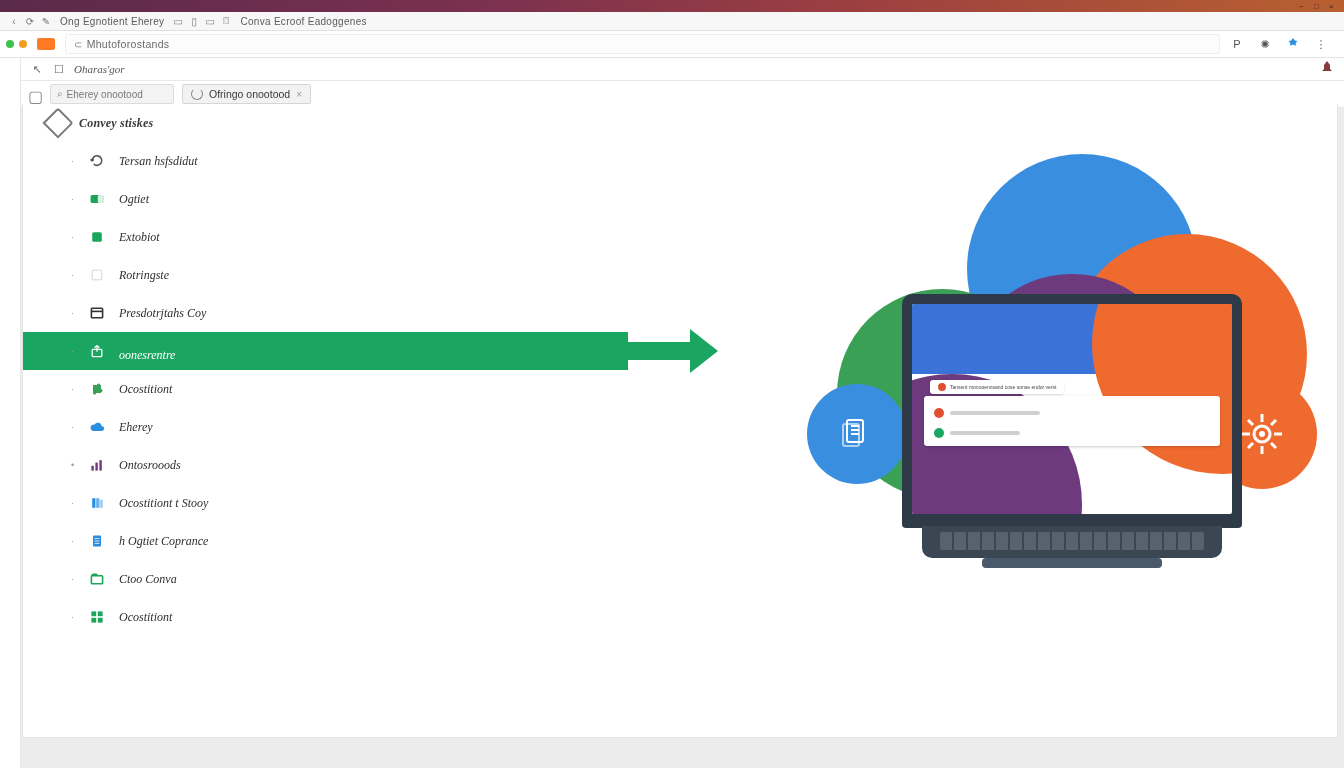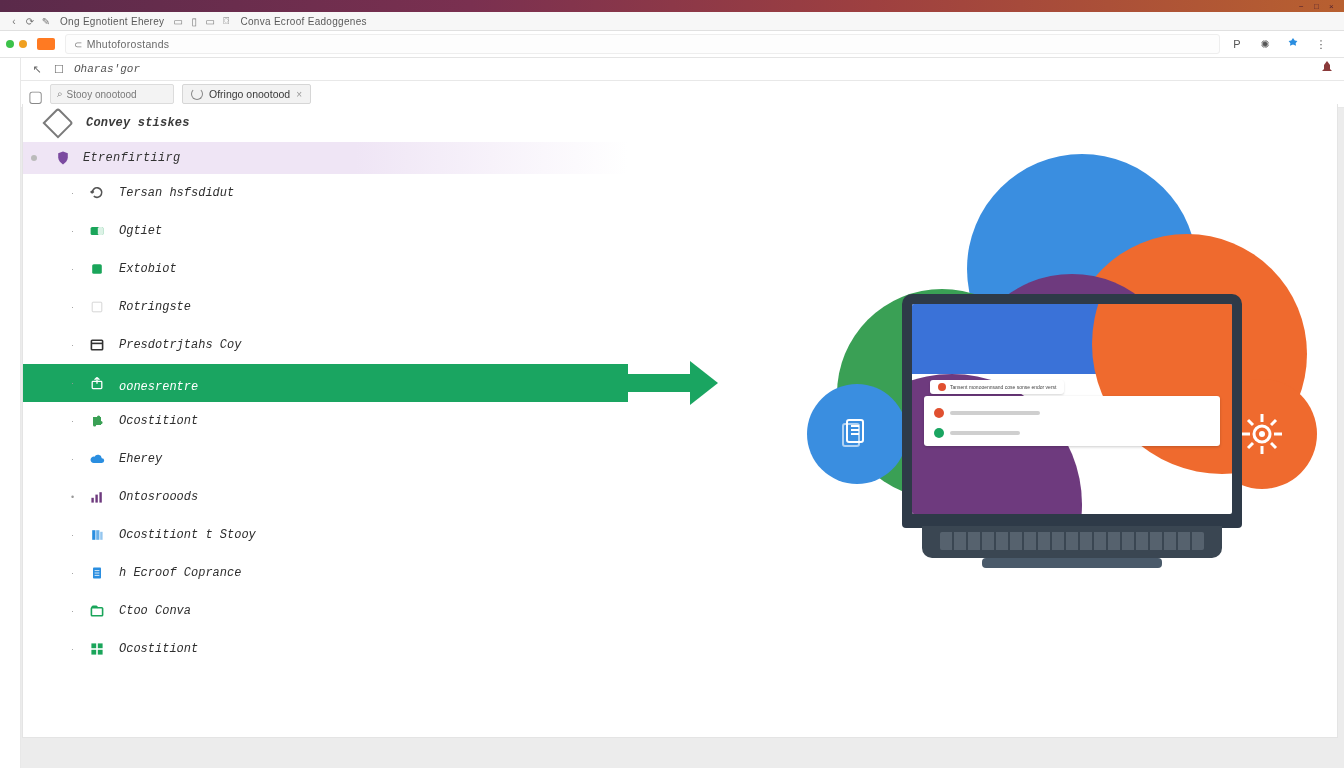--- a/index.html
+++ b/index.html
@@ -30,36 +30,36 @@
   .crumb-row{height:26px;background:#fff;border-bottom:1px solid #e8e8e8;display:flex;align-items:center;gap:8px;padding-left:28px;}
   .crumb-ic{width:14px;height:14px;color:#888;}
   .search-box{height:18px;border:1px solid #dcdcdc;background:#f3f3f3;border-radius:2px;padding:0 6px;font-size:10px;color:#7a7a7a;display:flex;align-items:center;width:110px;}
   .crumb-pill{height:18px;border:1px solid #d6d6d6;background:#f2f2f2;border-radius:2px;display:flex;align-items:center;gap:6px;padding:0 8px;font-size:10.5px;color:#3a3a3a;}
   .crumb-pill .ref{width:10px;height:10px;border-radius:50%;border:1.5px solid #888;border-top-color:transparent;}
   .crumb-pill .x{color:#999;font-size:10px;}
   
   .workspace{position:absolute;left:22px;top:104px;right:6px;bottom:30px;background:#fff;border:1px solid #e4e4e4;border-top:none;}
   
   .sidebar{position:absolute;left:0;top:0;bottom:0;width:605px;}
-  .section-header{display:flex;align-items:center;gap:17px;padding:8px 24px;font-size:12px;color:#3a3a3a;font-weight:600;letter-spacing:.2px;}
+  .section-header{display:flex;align-items:center;gap:10px;padding:8px 24px;font-size:12px;color:#3a3a3a;font-weight:600;letter-spacing:.2px;}
   .section-header .shape{width:18px;height:18px;border:2px solid #7a7a7a;border-radius:3px 3px 0 0;transform:rotate(45deg);}
   .cat-row{display:flex;align-items:center;gap:10px;height:32px;padding-left:30px;position:relative;}
   .cat-row .bullet{position:absolute;left:8px;width:6px;height:6px;border-radius:50%;background:#bbb;}
   .cat-row.highlight{background:linear-gradient(90deg,#efe5f5 0%,#efe5f5 55%,rgba(239,229,245,0) 100%);}
   .cat-row .lbl{font-size:12px;color:#333;letter-spacing:.3px;}
   .nav-item{display:flex;align-items:center;gap:12px;height:38px;padding-left:64px;position:relative;font-size:12px;color:#2e2e2e;}
   .nav-item .tick{position:absolute;left:48px;width:8px;font-size:9px;color:#999;}
   .ic{width:20px;height:20px;display:flex;align-items:center;justify-content:center;border-radius:3px;}
   .ic svg{width:16px;height:16px;}
   .nav-item.active{background:#1aa561;color:#fff;}
   .nav-item.active .lbl{color:#fff;margin-top:8px;}
   .arrow-extend{position:absolute;left:380px;right:-90px;top:0;bottom:0;display:flex;align-items:center;}
   .arrow-bar{flex:1;height:18px;background:#1aa561;}
   .arrow-head{width:0;height:0;border-top:22px solid transparent;border-bottom:22px solid transparent;border-left:28px solid #1aa561;}
-  .lbl{font-family:Liberation Mono, monospace;font-style:italic;}
+  .lbl{font-family:Liberation Serif, serif;font-style:italic;}
   
   .illus{position:absolute;right:20px;top:50px;width:510px;height:430px;}
   .circ{position:absolute;border-radius:50%;}
   .c-blue-lg{width:230px;height:230px;background:#3a8ee0;left:160px;top:0;}
   .c-orange-lg{width:240px;height:240px;background:#ef6a2e;right:10px;top:80px;}
   .c-green-lg{width:210px;height:210px;background:#3aa055;left:30px;top:135px;}
   .c-purple-lg{width:220px;height:220px;background:#6e3a7e;left:155px;top:120px;}
   .c-blue-sm{width:100px;height:100px;background:#3a8ee0;left:0px;top:230px;display:flex;align-items:center;justify-content:center;}
   .c-orange-sm{width:110px;height:110px;background:#ef6a2e;right:0px;top:225px;display:flex;align-items:center;justify-content:center;}
   .laptop{position:absolute;left:95px;top:140px;width:340px;}
@@ -141,46 +141,37 @@
     <svg viewBox="0 0 18 18">
         <path fill="#8a3a3a" d="M9 1l3 4v4l2 2H4l2-2V5z"></path>
       </svg>
   </span>
 </div>
 
 <div class="crumb-row">
   <span class="crumb-ic">▢</span>
   <div class="search-box">
     <span style="margin-right:4px;">⌕</span>
-    <span>Stooy onootood</span>
+    <span>Eherey onootood</span>
   </div>
   <div class="crumb-pill">
     <span class="ref"></span>
     <span>Ofringo onootood</span>
     <span class="x">×</span>
   </div>
 </div>
 
 <div class="workspace">
 
   <div class="sidebar">
     <div class="section-header">
       <span class="shape"></span>
       <span class="lbl">Convey stiskes</span>
     </div>
     <div id="nav-list">
-        <div class="cat-row highlight">
-          <span class="bullet"></span>
-          <span class="ic">
-            <svg viewBox="0 0 20 20">
-              <path fill="#7b4aa0" d="M10 2l6 2v5c0 4-3 7-6 9-3-2-6-5-6-9V4z"></path>
-            </svg>
-          </span>
-          <span class="lbl">Etrenfirtiirg</span>
-        </div>
         <div class="nav-item">
           <span class="tick">·</span>
           <span class="ic">
             <svg viewBox="0 0 20 20">
               <path fill="none" stroke="#555" stroke-width="2" d="M4 10a6 6 0 1 1 2 4M4 10l-2-2m2 2l2-2"></path>
             </svg>
           </span>
           <span class="lbl">Tersan hsfsdidut</span>
         </div>
         <div class="nav-item">
@@ -278,21 +269,21 @@
         <div class="nav-item">
           <span class="tick">·</span>
           <span class="ic">
             <svg viewBox="0 0 20 20">
               <rect x="5" y="3" width="10" height="14" rx="1" fill="#2a8ee0"></rect>
               <line x1="7" y1="7" x2="13" y2="7" stroke="#fff"></line>
               <line x1="7" y1="10" x2="13" y2="10" stroke="#fff"></line>
               <line x1="7" y1="13" x2="13" y2="13" stroke="#fff"></line>
             </svg>
           </span>
-          <span class="lbl">h Ecroof Coprance</span>
+          <span class="lbl">h Ogtiet Coprance</span>
         </div>
         <div class="nav-item">
           <span class="tick">·</span>
           <span class="ic">
             <svg viewBox="0 0 20 20">
               <rect x="3" y="6" width="14" height="10" rx="1" fill="none" stroke="#1aa55a" stroke-width="2"></rect>
               <path d="M3 6l2-2h4l2 2" fill="none" stroke="#1aa55a" stroke-width="2"></path>
             </svg>
           </span>
           <span class="lbl">Ctoo Conva</span>

